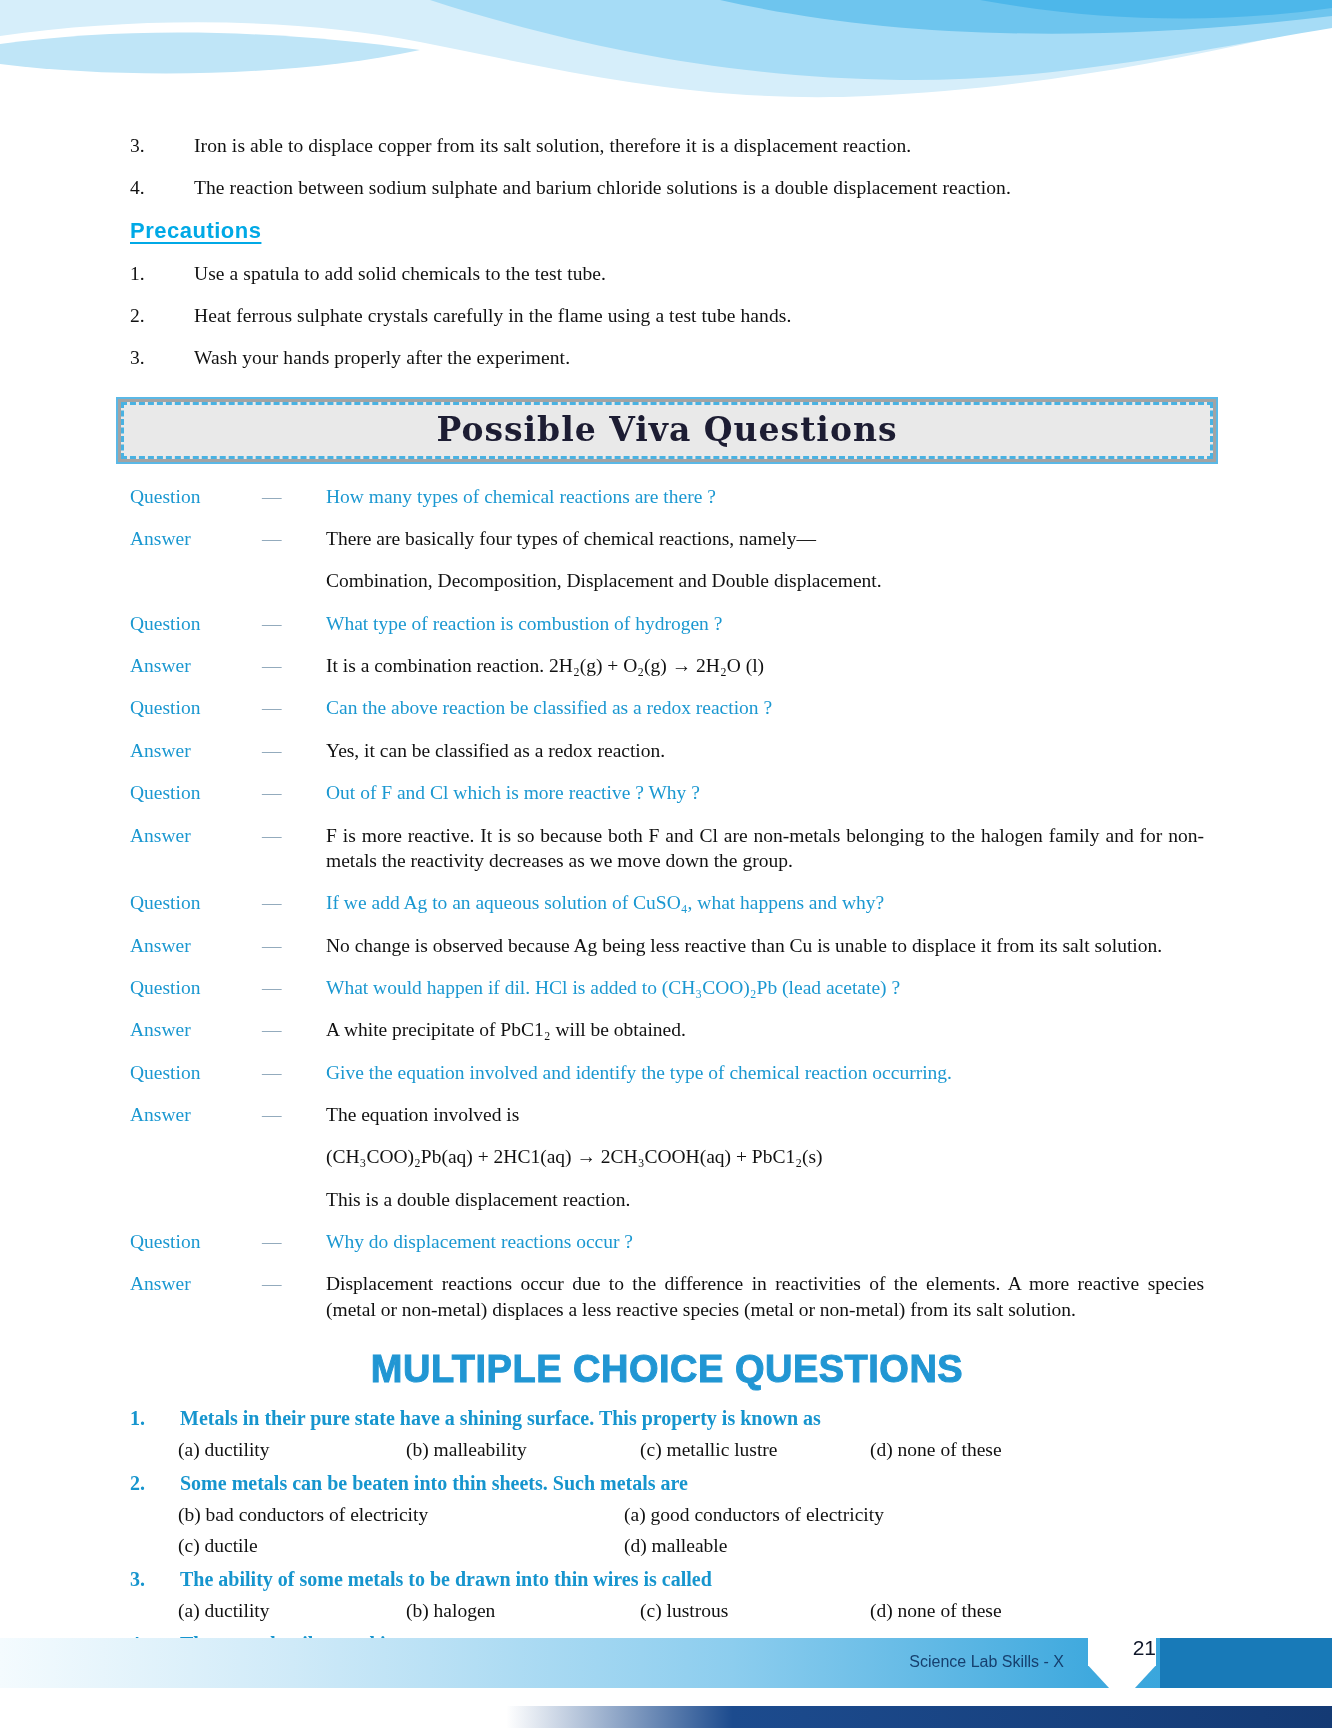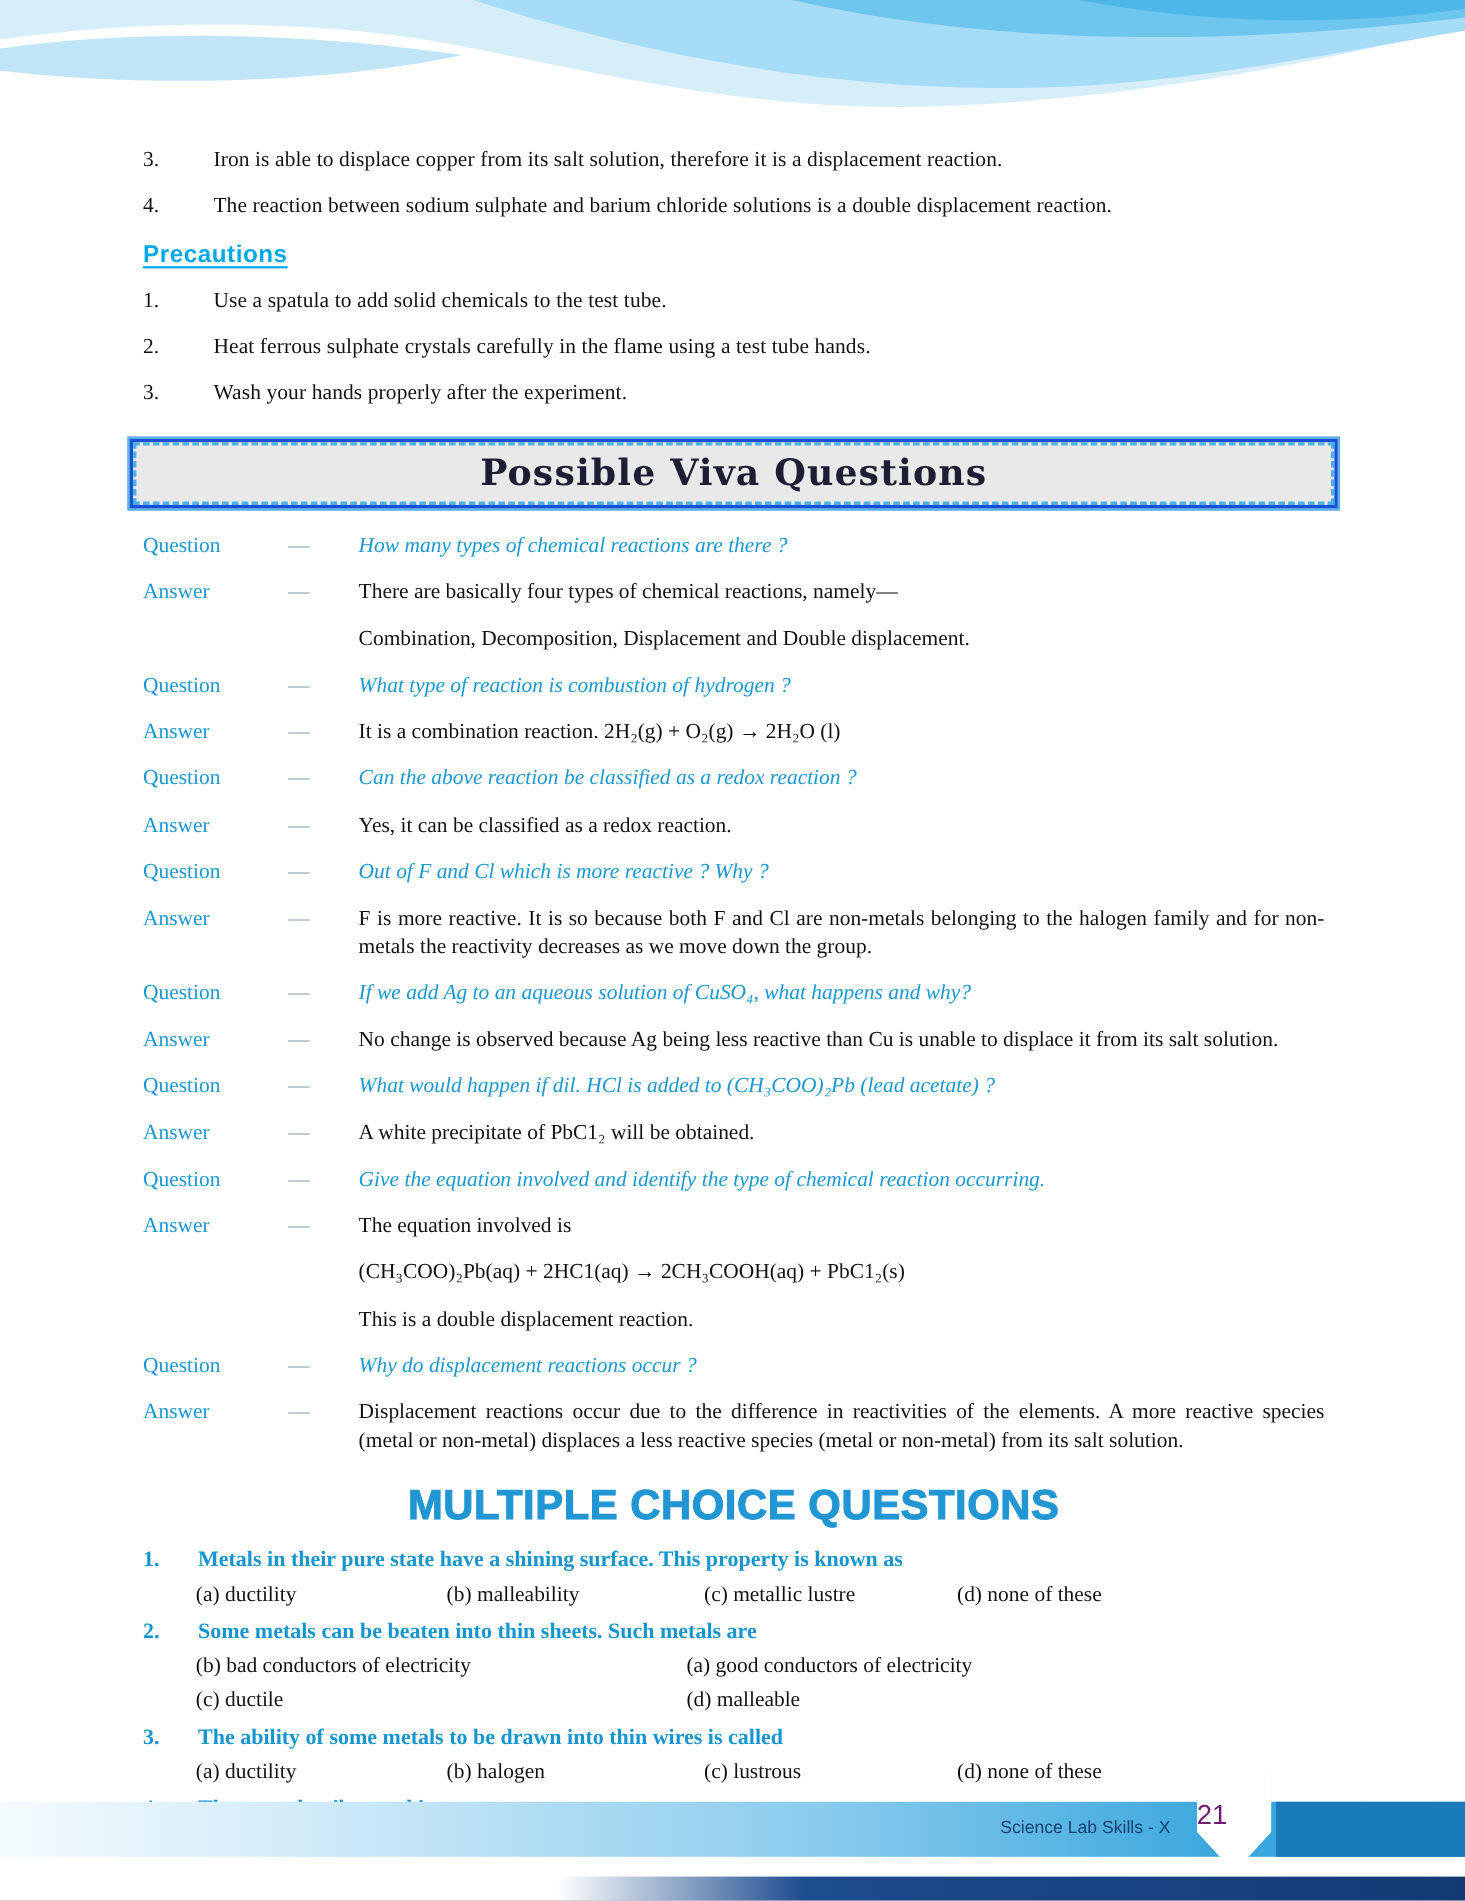--- a/index.html
+++ b/index.html
@@ -37,21 +37,21 @@
     text-decoration: underline;
     text-decoration-thickness: 2px;
     text-underline-offset: 4px;
     letter-spacing: 0.5px;
     margin: 4px 0 18px 0;
   }
   
   .viva-box {
     margin: 26px -14px 20px -14px;
     border: 2px solid #5ab8e6;
-    background: #1d4ed8;
+    background: #a3a3a3;
     padding: 3px;
   }
   .viva-inner {
     border: 3px dashed #49b2e2;
     padding: 5px 10px 7px 10px;
     text-align: center;
     background: #e9e9e9;
   }
   .viva-title {
     font-family: "DejaVu Serif", serif;
@@ -64,21 +64,21 @@
   .qa-row {
     display: grid;
     grid-template-columns: 132px 64px 1fr;
     font-size: 19.5px;
     line-height: 1.3;
     margin-bottom: 17px;
   }
   .qa-label { color: #1b98d1; }
   .qa-dash  { color: #8fa8ba; }
   .qa-text  { text-align: justify; }
-  .qa-row.q .qa-text { color: #1b98d1; text-align: left; font-style: italic; }
+  .qa-row.q .qa-text { color: #1b98d1; text-align: left; }
   
   .mcq-title {
     font-family: "Liberation Sans", sans-serif;
     font-weight: 800;
     font-size: 38px;
     color: #2196d3;
     text-align: center;
     letter-spacing: 0.5px;
     margin: 26px 0 16px 0;
     -webkit-text-stroke: 1px #2196d3;
@@ -118,24 +118,24 @@
     position: absolute; right: 268px; bottom: 57px;
     font-family: "Liberation Sans", sans-serif;
     font-size: 16px; color: #16406f; font-weight: 500;
   }
   .badge {
     position: absolute; right: 176px; bottom: 26px;
     width: 68px; height: 92px;
     background: #ffffff;
     clip-path: polygon(0 0, 100% 0, 100% 60%, 50% 100%, 0 60%);
     filter: drop-shadow(0 2px 3px rgba(0,0,0,0.30));
-    display: flex; justify-content: flex-start; align-items: flex-start;
+    display: flex; justify-content: flex-end; align-items: flex-start;
     padding-top: 26px;
     font-family: "Liberation Sans", sans-serif;
-    font-size: 25px; color: #701a75;
+    font-size: 21px; color: #0f172a;
   }
 </style>
 </head>
 <body>
 
 <div class="page">
 
   <div class="header-art">
     <svg width="1332" height="122" viewBox="0 0 1332 122">
       <path d="M0,0 H1332 V24 C1190,58 1040,88 868,96 C700,104 560,70 420,42 C300,18 140,16 0,36 Z" fill="#d6eefa"></path>

